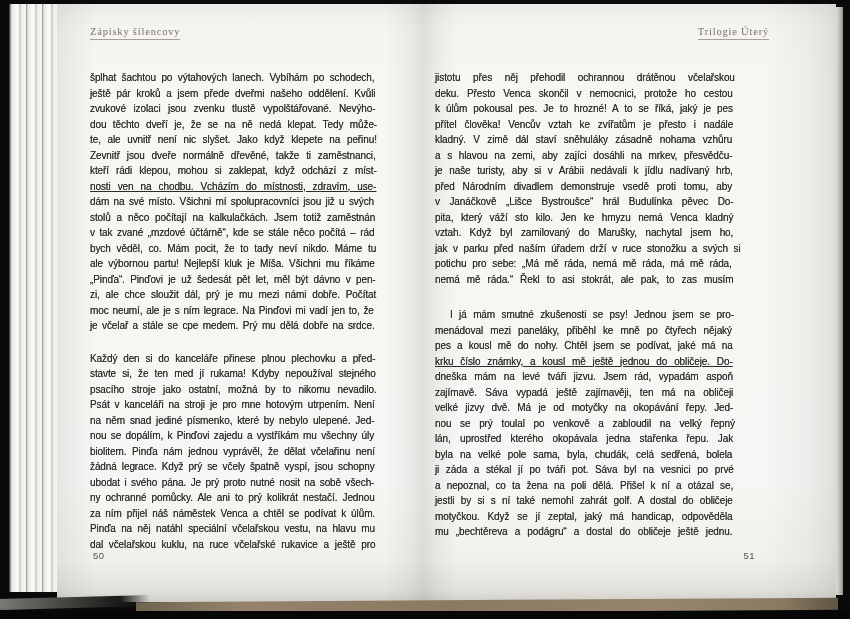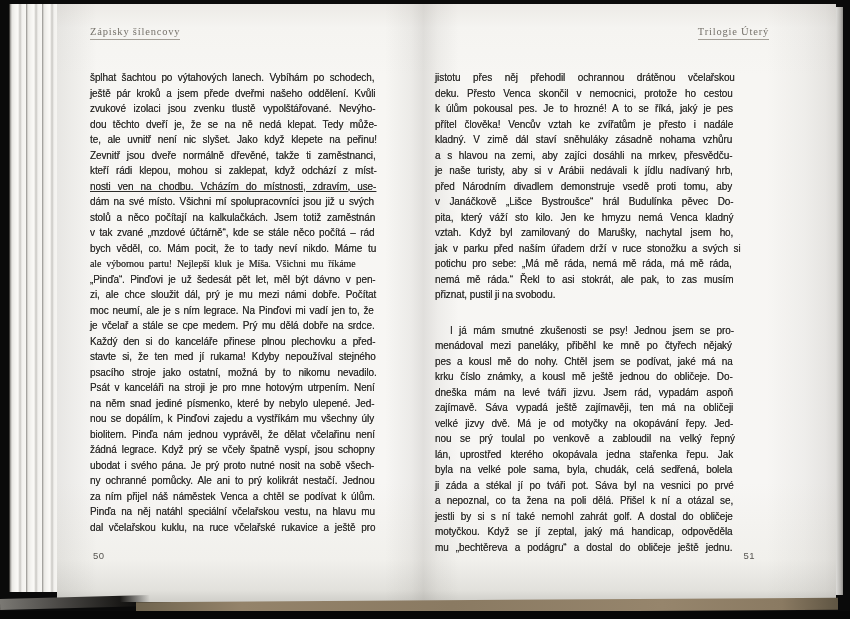--- a/index.html
+++ b/index.html
@@ -118,26 +118,26 @@
       <div class="tline" style="word-spacing: 4.82552px;"><span>zvukové izolaci jsou zvenku tlustě vypolštářované. Nevýho-</span></div>
       <div class="tline" style="word-spacing: 3.78125px;"><span>dou těchto dveří je, že se na ně nedá klepat. Tedy může-</span></div>
       <div class="tline" style="word-spacing: 3.99063px;"><span>te, ale uvnitř není nic slyšet. Jako když klepete na peřinu!</span></div>
       <div class="tline" style="word-spacing: 4.22768px;"><span>Zevnitř jsou dveře normálně dřevěné, takže ti zaměstnanci,</span></div>
       <div class="tline" style="word-spacing: 4.27431px;"><span>kteří rádi klepou, mohou si zaklepat, když odchází z míst-</span></div>
       <div class="tline" style="word-spacing: 4.38672px; text-decoration: underline;"><span>nosti ven na chodbu. Vcházím do místnosti, zdravím, use-</span></div>
       <div class="tline" style="word-spacing: 1.725px;"><span>dám na své místo. Všichni mí spolupracovníci jsou již u svých</span></div>
       <div class="tline" style="word-spacing: 3.23633px;"><span>stolů a něco počítají na kalkulačkách. Jsem totiž zaměstnán</span></div>
       <div class="tline" style="word-spacing: 1.84375px;"><span>v tak zvané „mzdové účtárně“, kde se stále něco počítá – rád</span></div>
       <div class="tline" style="word-spacing: 3.14205px;"><span>bych věděl, co. Mám pocit, že to tady neví nikdo. Máme tu</span></div>
-      <div class="tline" style="word-spacing: 2.53819px; font-family: Liberation Serif, serif;"><span>ale výbornou partu! Nejlepší kluk je Míša. Všichni mu říkáme</span></div>
+      <div class="tline" style="word-spacing: 2.53819px;"><span>ale výbornou partu! Nejlepší kluk je Míša. Všichni mu říkáme</span></div>
       <div class="tline" style="word-spacing: 2.70028px;"><span>„Pinďa“. Pinďovi je už šedesát pět let, měl být dávno v pen-</span></div>
       <div class="tline" style="word-spacing: 3.17045px;"><span>zi, ale chce sloužit dál, prý je mu mezi námi dobře. Počítat</span></div>
       <div class="tline" style="word-spacing: 1.1851px;"><span>moc neumí, ale je s ním legrace. Na Pinďovi mi vadí jen to, že</span></div>
       <div class="tline" style="word-spacing: 1.78906px;"><span>je včelař a stále se cpe medem. Prý mu dělá dobře na srdce.</span></div>
-      <div class="tline" style="word-spacing: 3.20139px;"><span>Každý den si do kanceláře přinese plnou plechovku a před-</span></div>
+      <div class="tline" style="word-spacing: 3.20139px; margin-top: 17px;"><span>Každý den si do kanceláře přinese plnou plechovku a před-</span></div>
       <div class="tline" style="word-spacing: 3.42708px;"><span>stavte si, že ten med jí rukama! Kdyby nepoužíval stejného</span></div>
       <div class="tline" style="word-spacing: 4.79297px;"><span>psacího stroje jako ostatní, možná by to nikomu nevadilo.</span></div>
       <div class="tline" style="word-spacing: 2.28437px;"><span>Psát v kanceláři na stroji je pro mne hotovým utrpením. Není</span></div>
       <div class="tline" style="word-spacing: 2.22743px;"><span>na něm snad jediné písmenko, které by nebylo ulepené. Jed-</span></div>
       <div class="tline" style="word-spacing: 1.7px;"><span>nou se dopálím, k Pinďovi zajedu a vystříkám mu všechny úly</span></div>
       <div class="tline" style="word-spacing: 3.00391px;"><span>biolitem. Pinďa nám jednou vyprávěl, že dělat včelařinu není</span></div>
       <div class="tline" style="word-spacing: 2.38368px;"><span>žádná legrace. Když prý se včely špatně vyspí, jsou schopny</span></div>
       <div class="tline" style="word-spacing: 1.78267px;"><span>ubodat i svého pána. Je prý proto nutné nosit na sobě všech-</span></div>
       <div class="tline" style="word-spacing: 2.48785px;"><span>ny ochranné pomůcky. Ale ani to prý kolikrát nestačí. Jednou</span></div>
       <div class="tline" style="word-spacing: 2.29545px;"><span>za ním přijel náš náměstek Venca a chtěl se podívat k úlům.</span></div>
@@ -152,25 +152,24 @@
       <div class="tline" style="word-spacing: 4.69727px;"><span>kladný. V zimě dál staví sněhuláky zásadně nohama vzhůru</span></div>
       <div class="tline" style="word-spacing: 4.00156px;"><span>a s hlavou na zemi, aby zajíci dosáhli na mrkev, přesvědču-</span></div>
       <div class="tline" style="word-spacing: 3.96023px;"><span>je naše turisty, aby si v Arábii nedávali k jídlu nadívaný hrb,</span></div>
       <div class="tline" style="word-spacing: 5.27902px;"><span>před Národním divadlem demonstruje vsedě proti tomu, aby</span></div>
       <div class="tline" style="word-spacing: 6.89509px;"><span>v Janáčkově „Lišce Bystroušce“ hrál Budulínka pěvec Do-</span></div>
       <div class="tline" style="word-spacing: 4.84531px;"><span>pita, který váží sto kilo. Jen ke hmyzu nemá Venca kladný</span></div>
       <div class="tline" style="word-spacing: 5.83594px;"><span>vztah. Když byl zamilovaný do Marušky, nachytal jsem ho,</span></div>
       <div class="tline" style="word-spacing: 2.90365px;"><span>jak v parku před naším úřadem drží v ruce stonožku a svých si</span></div>
       <div class="tline" style="word-spacing: 3.13068px;"><span>potichu pro sebe: „Má mě ráda, nemá mě ráda, má mě ráda,</span></div>
       <div class="tline" style="word-spacing: 4.40767px;"><span>nemá mě ráda.“ Řekl to asi stokrát, ale pak, to zas musím</span></div>
-      <div class="tline"><span>přiznat, pustil ji na svobodu.</span></div>
       <div class="tline" style="padding-left: 15px; word-spacing: 3.76094px; margin-top: 20px;"><span>I já mám smutné zkušenosti se psy! Jednou jsem se pro-</span></div>
       <div class="tline" style="word-spacing: 4.5px;"><span>menádoval mezi paneláky, přiběhl ke mně po čtyřech nějaký</span></div>
       <div class="tline" style="word-spacing: 3.52734px;"><span>pes a kousl mě do nohy. Chtěl jsem se podívat, jaké má na</span></div>
-      <div class="tline" style="word-spacing: 4.19062px;"><span>krku číslo známky, a kousl mě ještě jednou do obličeje. Do-</span></div>
+      <div class="tline" style="word-spacing: 4.19062px; text-decoration: underline;"><span>krku číslo známky, a kousl mě ještě jednou do obličeje. Do-</span></div>
       <div class="tline" style="word-spacing: 4.86979px;"><span>dneška mám na levé tváři jizvu. Jsem rád, vypadám aspoň</span></div>
       <div class="tline" style="word-spacing: 5.75195px;"><span>zajímavě. Sáva vypadá ještě zajímavěji, ten má na obličeji</span></div>
       <div class="tline" style="word-spacing: 4.67812px;"><span>velké jizvy dvě. Má je od motyčky na okopávání řepy. Jed-</span></div>
       <div class="tline" style="word-spacing: 6.025px;"><span>nou se prý toulal po venkově a zabloudil na velký řepný</span></div>
       <div class="tline" style="word-spacing: 6.55357px;"><span>lán, uprostřed kterého okopávala jedna stařenka řepu. Jak</span></div>
       <div class="tline" style="word-spacing: 4.34722px;"><span>byla na velké pole sama, byla, chudák, celá sedřená, bolela</span></div>
       <div class="tline" style="word-spacing: 3.95192px;"><span>ji záda a stékal jí po tváři pot. Sáva byl na vesnici po prvé</span></div>
       <div class="tline" style="word-spacing: 3.5601px;"><span>a nepoznal, co ta žena na poli dělá. Přišel k ní a otázal se,</span></div>
       <div class="tline" style="word-spacing: 3.66406px;"><span>jestli by si s ní také nemohl zahrát golf. A dostal do obličeje</span></div>
       <div class="tline" style="word-spacing: 5.18359px;"><span>motyčkou. Když se jí zeptal, jaký má handicap, odpověděla</span></div>

